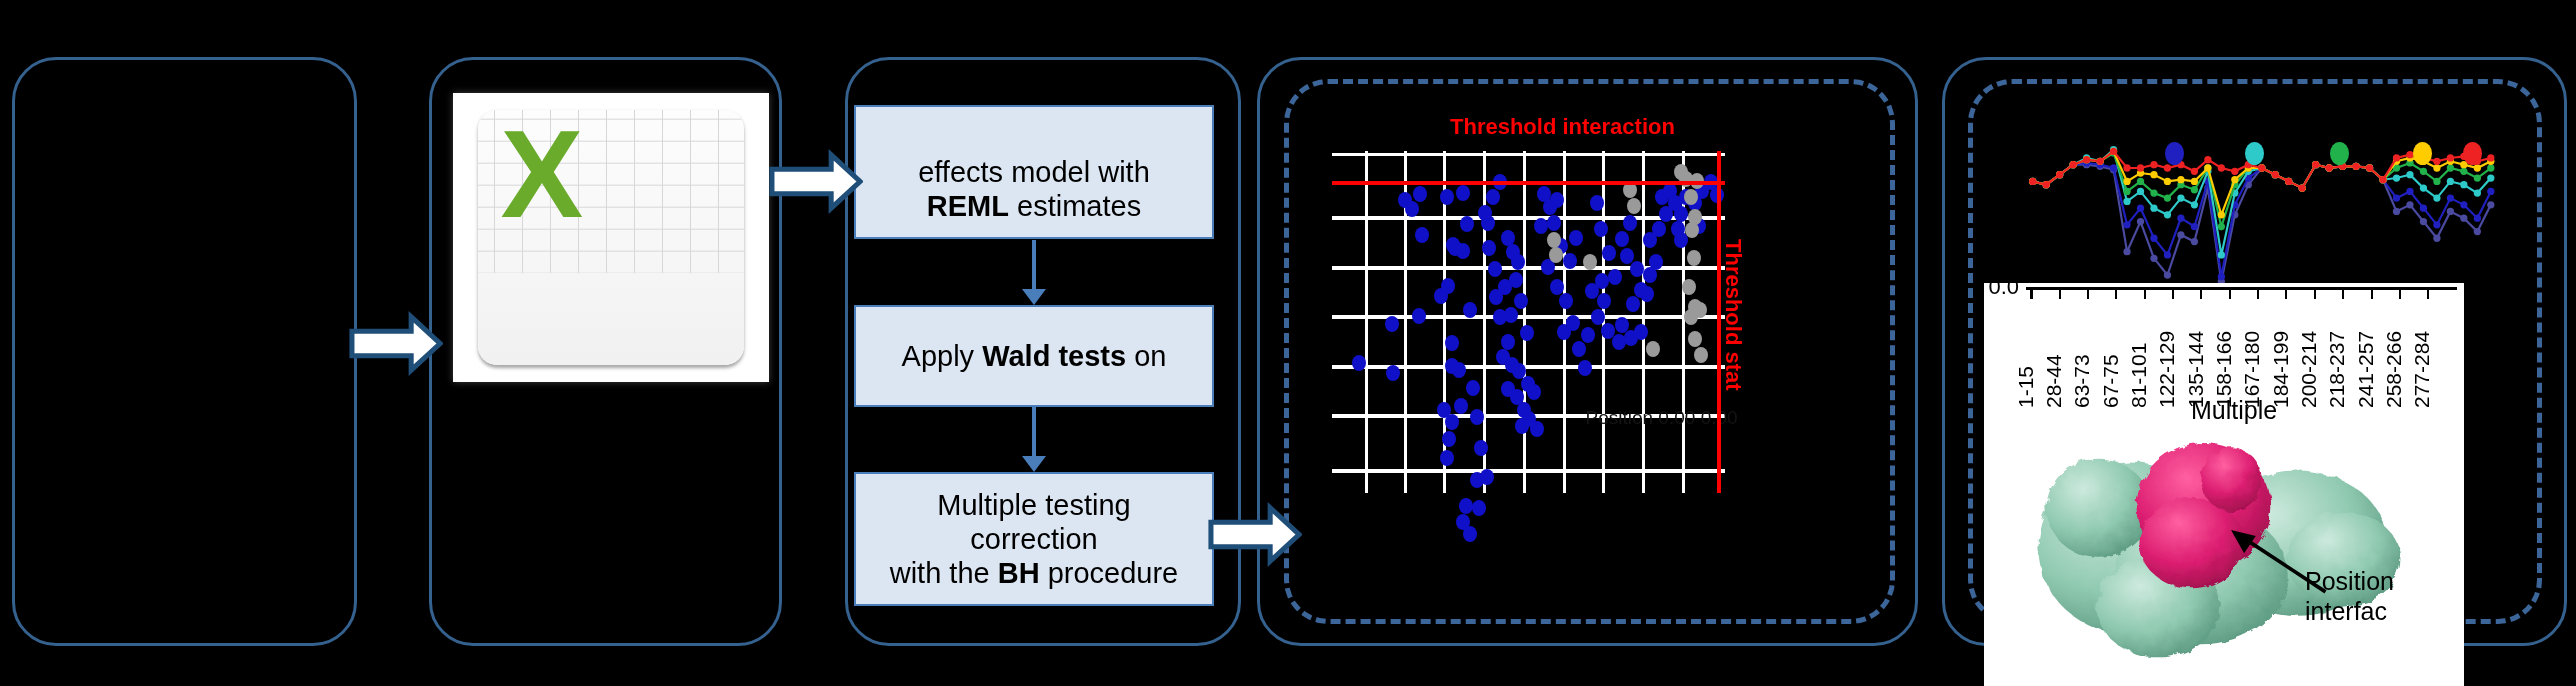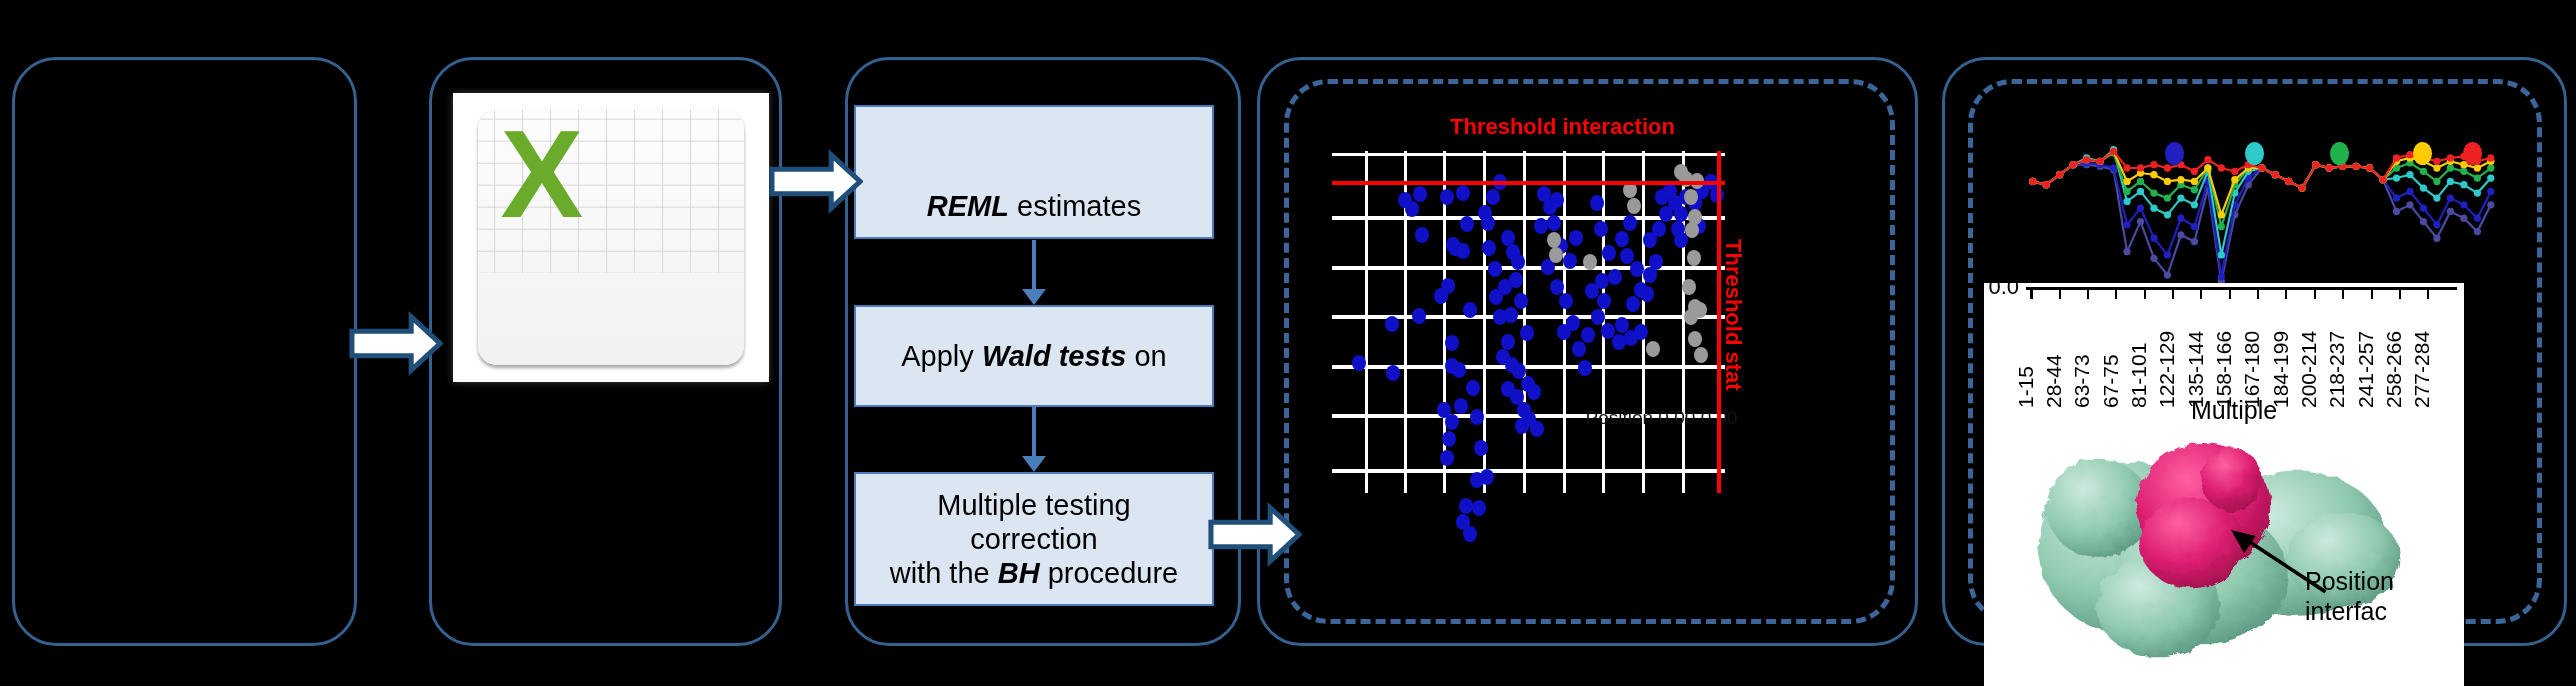--- a/index.html
+++ b/index.html
@@ -10,21 +10,21 @@
   .panel-dashed{position:absolute;border:5.1px dashed #3c6699;border-radius:44px;box-sizing:border-box;}
 
   
   .arrow{position:absolute;z-index:30;}
   .arrow svg{display:block;}
 
   
   .pbox{position:absolute;background:#dce6f2;border:2.2px solid #4a7ebb;box-sizing:border-box;
         display:flex;align-items:center;justify-content:center;text-align:center;
         color:#000;font-size:29px;line-height:1.18;padding:5.8px 7.3px;}
-  .pbox b{font-weight:bold;font-style:italic;}
+  .pbox b{font-weight:bold;}
   .connector{position:absolute;background:#4a7ebb;width:3.6px;z-index:5;}
   .conn-head{position:absolute;width:0;height:0;border-left:12.4px solid transparent;
              border-right:12.4px solid transparent;border-top:16px solid #4a7ebb;z-index:6;}
 
   
   .csv-card{position:absolute;background:#ffffff;box-shadow:0 0 7.3px rgba(255,255,255,.25);}
   .csv-inner{position:absolute;left:8%;top:6%;width:84%;height:88%;border-radius:19px;
              background:linear-gradient(#fdfdfd,#f1f1f1);overflow:hidden;
              box-shadow:0 2.2px 3.6px rgba(0,0,0,.35);}
   .csv-grid{position:absolute;left:0;top:0;right:0;height:64%;
@@ -96,21 +96,21 @@
   <svg viewBox="0 0 130 90" width="94" height="65">
     <path d="M4 28 H86 V8 L126 45 L86 82 V62 H4 Z" fill="#ffffff" stroke="#1f4e79" stroke-width="7"></path>
   </svg>
 </div>
 
 <div class="panel" style="left:845px;top:57px;width:396px;height:589px;"></div>
 
 <div class="pbox" style="left:854px;top:105px;width:360px;height:134px;">
   <span>
     <br>
-    <br>
+    <span>effects model with</span><br>
     <b>REML</b><span> estimates</span>
   </span>
 </div>
 
 <div class="connector" style="left:1032px;top:240px;height:52px;"></div>
 <div class="conn-head" style="left:1022px;top:289px;"></div>
 
 <div class="pbox" style="left:854px;top:305px;width:360px;height:102px;">
   <span>
     <span>Apply </span><b>Wald tests</b><span> on</span><br>

